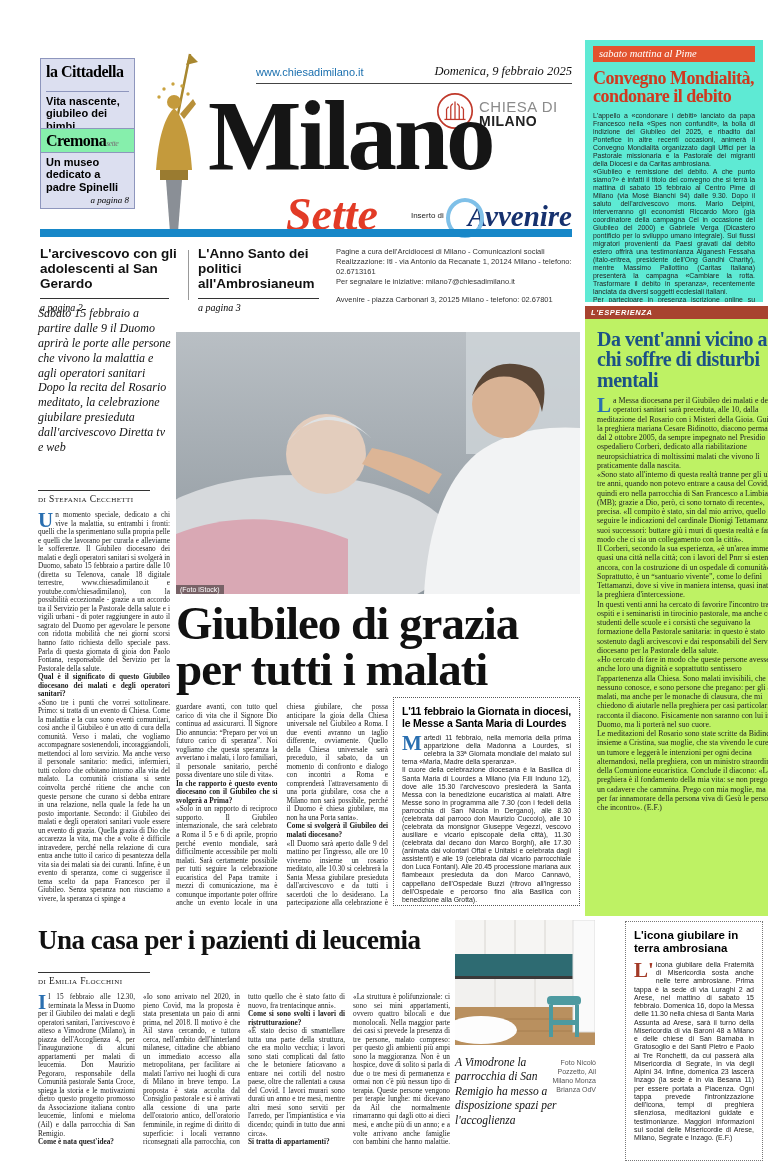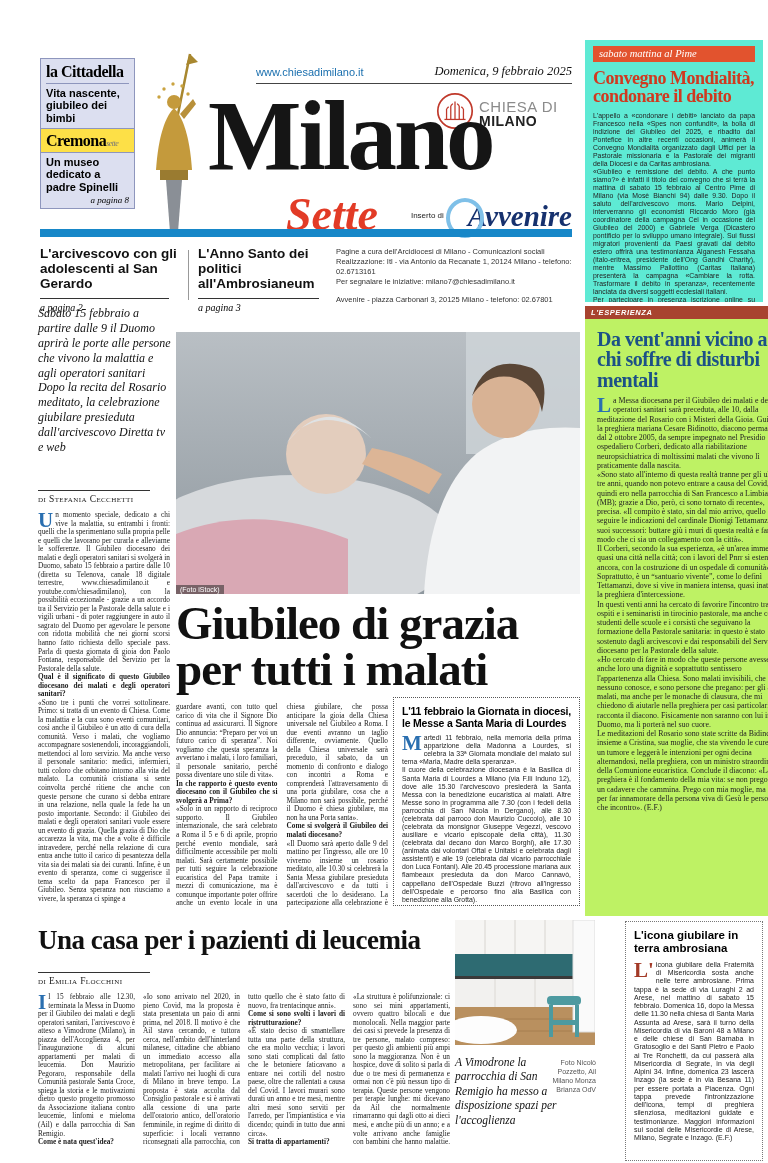--- a/index.html
+++ b/index.html
@@ -3,27 +3,27 @@
 <meta charset="utf-8">
 <style>
   * { margin:0; padding:0; box-sizing:border-box; }
   html,body { background:#e9e9e9; }
   body { font-family:"Liberation Serif", serif; }
   .page { position:relative; width:768px; height:1163px; background:#fff; margin:0 auto; overflow:hidden; }
   .abs { position:absolute; }
 
   
   .sbox { border:1px solid #8e96bd; background:#dcdff0; padding:4px 5px 3px; }
-  .sbox .t { font-family:"Liberation Serif",serif; font-weight:bold; font-size:16px; letter-spacing:-0.5px; border-bottom:1px solid #8e96bd; padding-bottom:2px; margin-bottom:3px; }
+  .sbox .t { font-family:"Liberation Serif",serif; font-weight:bold; font-size:16px; letter-spacing:-0.5px; border-bottom:1px solid #8e96bd; padding-bottom:10px; margin-bottom:3px; }
   .sbox .t .sfx { font-size:8px; font-style:italic; color:#777; font-weight:normal; }
   .sbox .s { font-family:"Liberation Sans",sans-serif; font-weight:bold; font-size:11px; line-height:1.12; }
   .sbox .pg { font-style:italic; font-size:9px; text-align:right; margin-top:2px; }
   #side1 { left:40px; top:58px; width:95px; }
   #side2 { left:40px; top:128px; width:95px; }
-  #side2 .t { background:#fde047; margin:-4px -5px 3px; padding:3px 5px 2px; }
+  #side2 .t { background:#86efac; margin:-4px -5px 3px; padding:3px 5px 2px; }
 
   
   #madonnina { left:136px; top:52px; }
   #urlline { left:256px; top:66px; font-family:"Liberation Sans",sans-serif; font-size:11px; color:#1a6fae; }
   #dateline { left:380px; top:64px; width:192px; text-align:right; font-style:italic; font-size:12.5px; color:#111; }
   #toprule { left:256px; top:83px; width:316px; height:1px; background:#444; }
   #logochiesa { left:436px; top:92px; display:flex; align-items:center; gap:5px; }
   #logochiesa .lt { font-family:"Liberation Sans",sans-serif; line-height:1.0; }
   #logochiesa .lt .l1 { font-size:15px; color:#8b8b8b; letter-spacing:.5px; }
   #logochiesa .lt .l2 { font-size:14px; color:#222; font-weight:bold; letter-spacing:.5px; }

